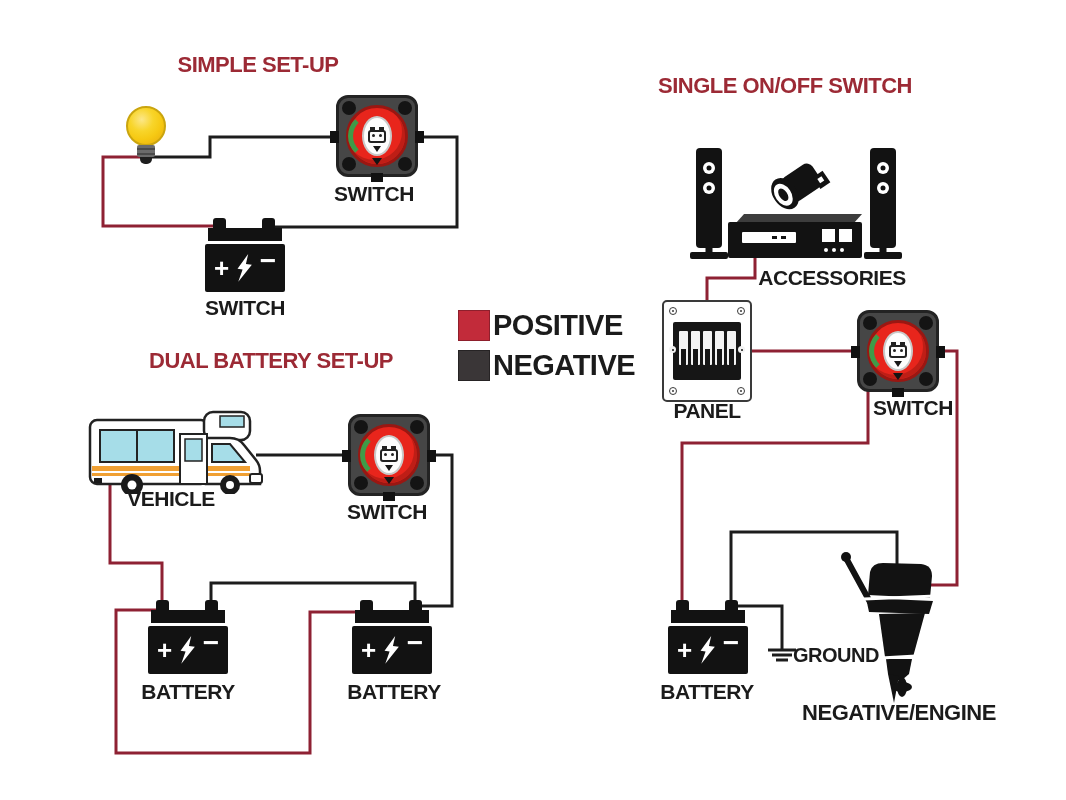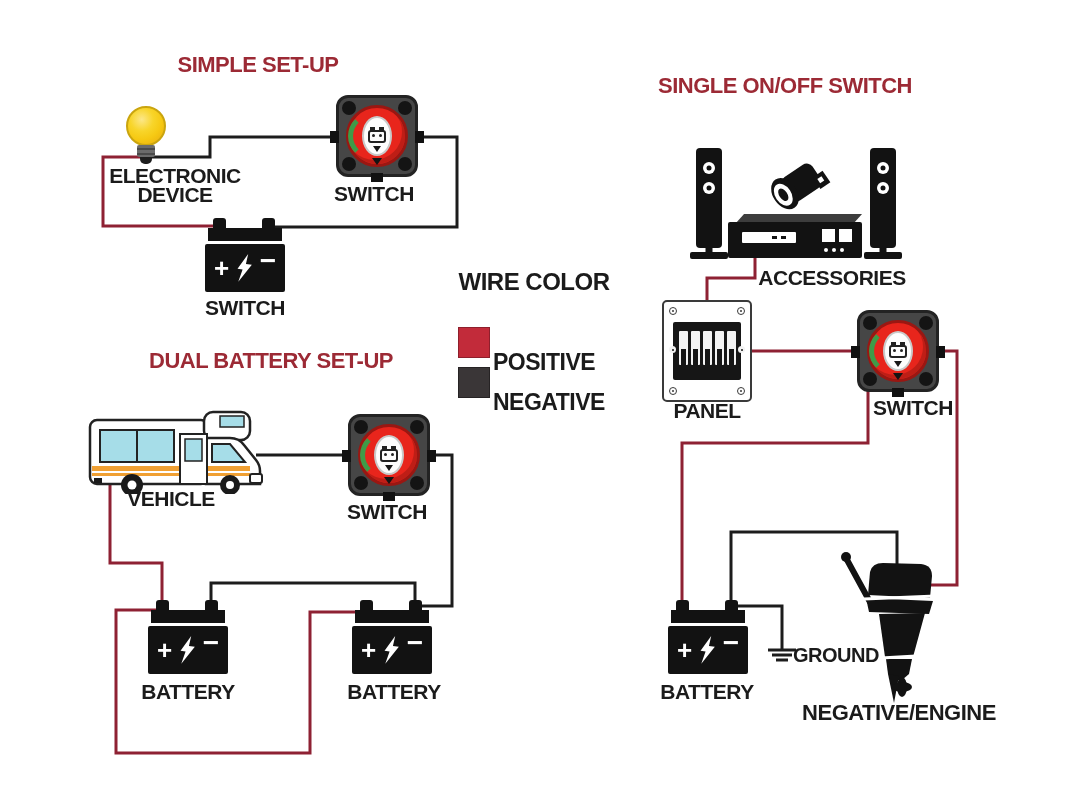--- a/index.html
+++ b/index.html
@@ -16,21 +16,21 @@
   .lbl-left{transform:none;}
   .lbl .ln{display:block;line-height:19px;}
 
   
   .legend-title{position:absolute;left:534px;top:268px;font-size:24px;font-weight:bold;color:#1b1b1b;
                 transform:translateX(-50%);letter-spacing:-0.5px;white-space:nowrap;}
   .legend-row{position:absolute;display:flex;align-items:center;}
   .legend-sq{width:30px;height:29px;margin-right:3px;}
   .legend-sq.pos{background:var(--legend-positive,#c22b3a);border:1px solid #8e1f2c;}
   .legend-sq.neg{background:var(--legend-negative,#3a3637);border:1px solid #262324;}
-  .legend-txt{font-size:23px;font-weight:bold;color:#1b1b1b;letter-spacing:-0.5px;margin-top:40px;}
+  .legend-txt{font-size:29px;font-weight:bold;color:#1b1b1b;letter-spacing:-0.5px;}
 
   
   .bswitch{position:absolute;width:82px;height:82px;background:#464646;border:3px solid #232323;
            border-radius:12px;box-sizing:border-box;}
   .scr{position:absolute;width:14px;height:14px;background:#141414;border-radius:50%;}
   .s-tl{left:3px;top:3px}.s-tr{right:3px;top:3px}.s-bl{left:3px;bottom:3px}.s-br{right:3px;bottom:3px}
   .stub{position:absolute;width:9px;height:12px;background:#111;top:33px;}
   .stub-l{left:-9px}.stub-r{right:-9px}
   .stub-b{left:50%;bottom:-8px;top:auto;width:12px;height:9px;transform:translateX(-50%);}
   .knob{position:absolute;left:50%;top:50%;transform:translate(-50%,-50%);width:62px;height:62px;
@@ -129,38 +129,33 @@
       <line class="wire-neg" x1="768" y1="650" x2="796" y2="650"></line>
       <line class="wire-neg" x1="772" y1="655" x2="792" y2="655"></line>
       <line class="wire-neg" x1="776" y1="660" x2="788" y2="660"></line>
     </g>
   </svg>
 
   <div class="stitle" style="left:258px;top:52px">SIMPLE SET-UP</div>
   <div class="stitle" style="left:271px;top:348px">DUAL BATTERY SET-UP</div>
   <div class="stitle" style="left:785px;top:73px">SINGLE ON/OFF SWITCH</div>
 
-  <div class="legend-title">WIRE COLOR</div>
   <div class="legend-row" style="left:458px;top:309px">
     <span class="legend-sq pos"></span>
     <span class="legend-txt">POSITIVE</span>
   </div>
   <div class="legend-row" style="left:458px;top:349px">
     <span class="legend-sq neg"></span>
     <span class="legend-txt">NEGATIVE</span>
   </div>
 
   <div>
     <div class="bulb-glass" style="left:126px;top:106px"></div>
     <div class="bulb-base" style="left:137px;top:145px"></div>
     <div class="bulb-nub" style="left:140px;top:157px"></div>
-  </div>
-  <div class="lbl" style="left:175px;top:166px">
-    <span class="ln">ELECTRONIC</span>
-    <span class="ln">DEVICE</span>
   </div>
 
   <div class="bswitch" style="left:336px;top:95px">
     <span class="scr s-tl"></span>
       <span class="scr s-tr"></span>
       <span class="scr s-bl"></span>
       <span class="scr s-br"></span>
     <span class="stub stub-l"></span>
       <span class="stub stub-r"></span>
       <span class="stub stub-b"></span>

